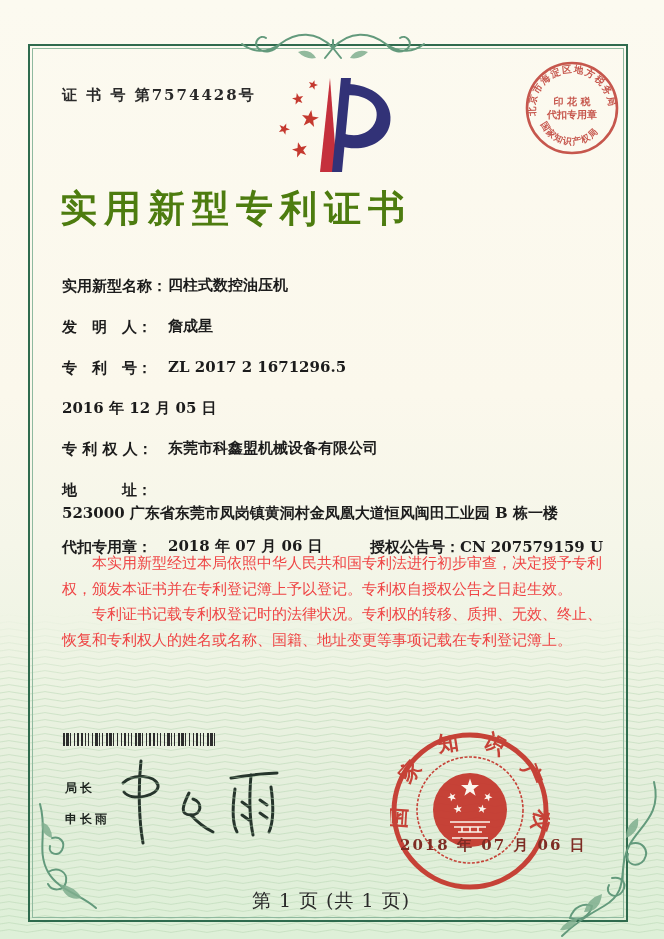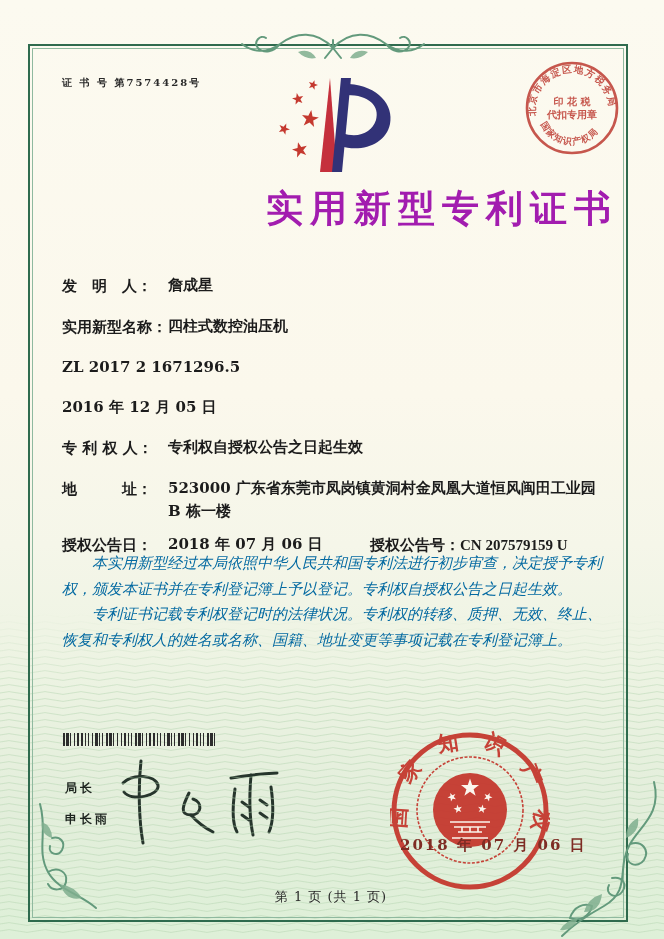--- a/index.html
+++ b/index.html
@@ -20,40 +20,40 @@
     position:absolute;left:28px;top:44px;width:596px;height:874px;z-index:2;
     border:2px solid #2f6b4e;
   }
   .frame::after{
     content:"";position:absolute;inset:2px;border:1px solid #8fb99f;
   }
   .ornament{position:absolute;z-index:3;}
   .ornament path{fill:none;stroke:#639a7c;stroke-width:2;stroke-linecap:round;}
   .ornament .leaf{fill:#7fae8e;stroke:none;opacity:.85;}
   .content{position:absolute;left:60px;top:0;width:542px;z-index:4;color:#1c1c1c;}
-  .cert-no{position:absolute;top:76px;left:2px;font-size:10px;font-weight:600;letter-spacing:2px;color:#2a2a2a;}
+  .cert-no{position:absolute;top:86px;left:2px;font-size:15px;font-weight:600;letter-spacing:2px;color:#2a2a2a;}
   .logo{position:absolute;left:210px;top:72px;width:130px;height:112px;}
-  .title{position:absolute;top:184px;left:16px;width:100%;text-align:right;
-    font-size:37px;font-weight:600;letter-spacing:7px;color:#a21caf;}
+  .title{position:absolute;top:184px;left:0;width:100%;text-align:left;
+    font-size:37px;font-weight:600;letter-spacing:7px;color:#4d7c0f;}
   .fields{position:absolute;top:274px;left:2px;width:540px;font-size:15px;font-weight:600;}
   .row{display:flex;align-items:flex-start;line-height:24px;margin-bottom:17px;position:relative;}
   .row .lbl{flex:none;width:106px;white-space:nowrap;}
   .row .val{flex:1;line-height:23px;}
-  .row.addr{margin-bottom:10px;}
-  .grant-no{position:absolute;left:308px;top:0;white-space:nowrap;font-family:Liberation Serif, serif;}
+  .row.addr{margin-bottom:10px;flex-direction:column;}
+  .grant-no{position:absolute;left:308px;top:0;white-space:nowrap;}
   .paragraphs{position:absolute;top:551px;left:2px;width:540px;font-size:15px;
-    line-height:25.5px;color:#0369a1;font-weight:500;text-align:justify;font-style:italic;}
+    line-height:25.5px;color:#ef4444;font-weight:500;text-align:justify;}
   .paragraphs p{margin:0;text-indent:2em;}
   .barcode{position:absolute;left:3px;top:733px;width:153px;height:13px;
     background:repeating-linear-gradient(90deg,#2d2d2d 0 1.6px,transparent 1.6px 3.2px,#2d2d2d 3.2px 5.8px,transparent 5.8px 7.2px,#2d2d2d 7.2px 8.2px,transparent 8.2px 10.6px,#2d2d2d 10.6px 11.6px,transparent 11.6px 14.4px);}
   .officer{position:absolute;left:5px;top:780px;font-size:12px;letter-spacing:3px;font-weight:600;color:#1d241f;}
   .officer div{margin-bottom:14px;}
   .signature{position:absolute;left:103px;top:745px;width:200px;height:115px;}
   .signature path{fill:none;stroke:#26352c;stroke-width:3;stroke-linecap:round;stroke-linejoin:round;}
-  .footer{position:absolute;top:888px;left:0;width:100%;text-align:center;font-size:13px;color:#2a2a2a;letter-spacing:1px;}
+  .footer{position:absolute;top:888px;left:0;width:100%;text-align:center;font-size:19px;color:#2a2a2a;letter-spacing:1px;}
   .stamp-small{position:absolute;left:522px;top:58px;width:100px;height:100px;z-index:5;opacity:.92;}
   .stamp-big{position:absolute;left:390px;top:726px;width:160px;height:172px;z-index:5;opacity:.95;}
   .stamp-date{position:absolute;left:400px;top:836px;z-index:6;font-size:15px;font-weight:600;
     letter-spacing:2px;color:#7e2c24;white-space:nowrap;}
   .red{fill:#c5392f;}
   .stamp-small text{fill:#c24a40;font-weight:600;}
   .stamp-big text{fill:#c5392f;font-weight:700;}
 </style>
 </head>
 <body>
@@ -157,43 +157,44 @@
   <text x="50" y="47" text-anchor="middle" font-size="10">印 花 税</text>
   <text x="50" y="60" text-anchor="middle" font-size="10">代扣专用章</text>
 </svg>
 
 <div class="content">
   <div class="cert-no">证 书 号 第7574428号</div>
   <div class="title">实用新型专利证书</div>
 
   <div class="fields">
     <div class="row">
+      <span class="lbl">实用新型名称：</span>
+      <span class="val">四柱式数控油压机</span>
+    </div>
+    <div class="row">
       <span class="lbl">发　明　人：</span>
       <span class="val">詹成星</span>
     </div>
     <div class="row">
-      <span class="lbl">实用新型名称：</span>
-      <span class="val">四柱式数控油压机</span>
-    </div>
-    <div class="row">
+      <span class="lbl">专　利　号：</span>
       <span class="val">ZL 2017 2 1671296.5</span>
     </div>
     <div class="row">
       <span class="val">2016 年 12 月 05 日</span>
     </div>
     <div class="row">
       <span class="lbl">专 利 权 人：</span>
-      <span class="val">专利权自授权公告之日起生效</span>
+      <span class="val">东莞市科鑫盟机械设备有限公司</span>
     </div>
     <div class="row addr">
       <span class="lbl">地　　　址：</span>
       <span class="val">523000 广东省东莞市凤岗镇黄洞村金凤凰大道恒风闽田工业园 B 栋一楼</span>
     </div>
     <div class="row">
-      <span class="lbl">授权公告日：</span>
+      <span class="lbl">代扣专用章：</span>
       <span class="val">2018 年 07 月 06 日</span>
       <span class="grant-no"><span>授权公告号：</span><span>CN 207579159 U</span></span>
     </div>
   </div>
 
   <div class="paragraphs">
     <p>本实用新型经过本局依照中华人民共和国专利法进行初步审查，决定授予专利权，颁发本证书并在专利登记簿上予以登记。专利权自授权公告之日起生效。</p>
     <p>专利证书记载专利权登记时的法律状况。专利权的转移、质押、无效、终止、恢复和专利权人的姓名或名称、国籍、地址变更等事项记载在专利登记簿上。</p>
   </div>
 

